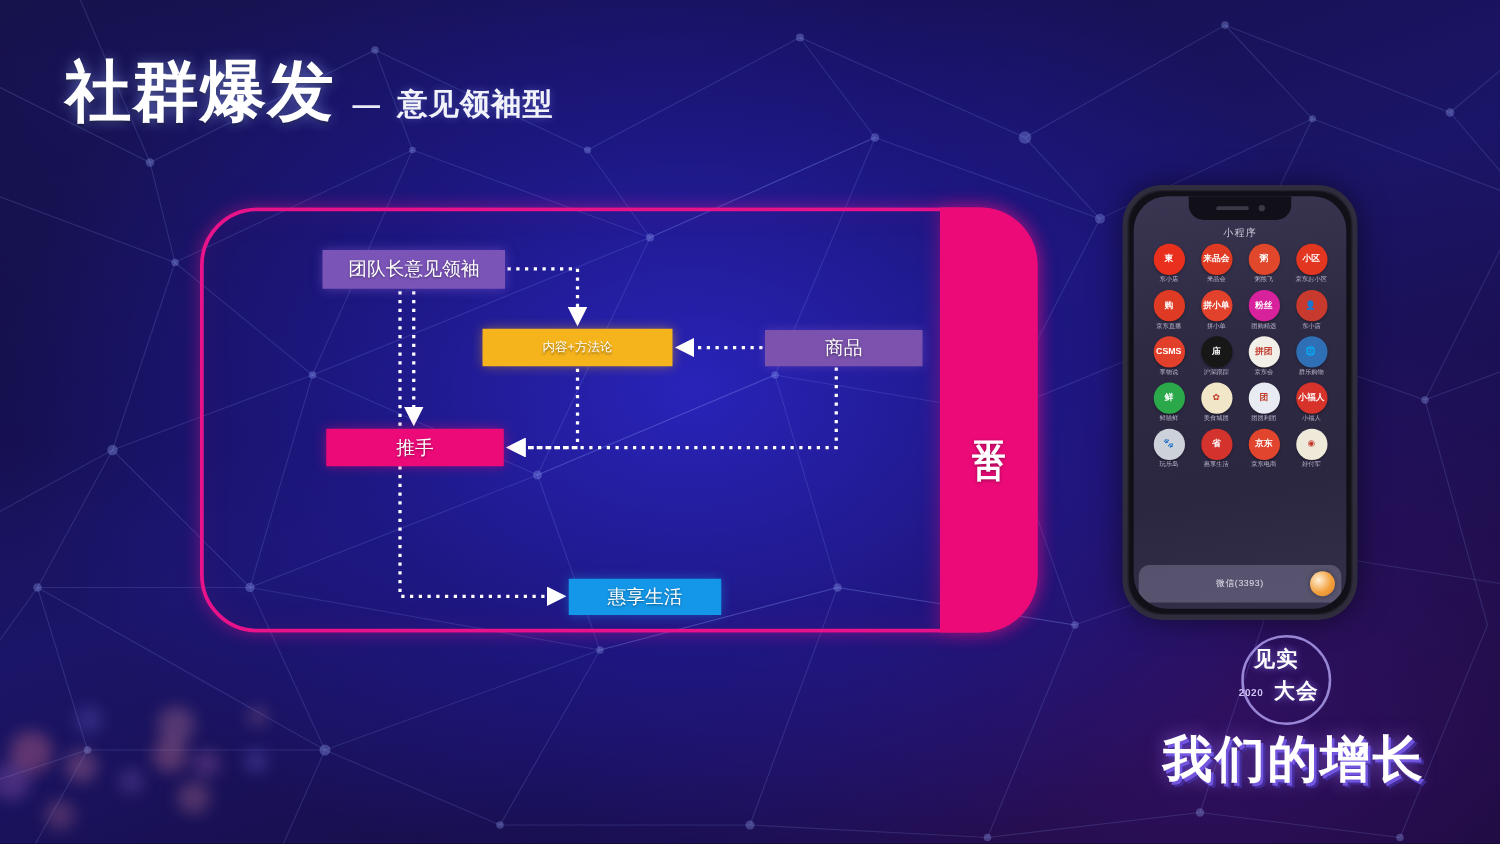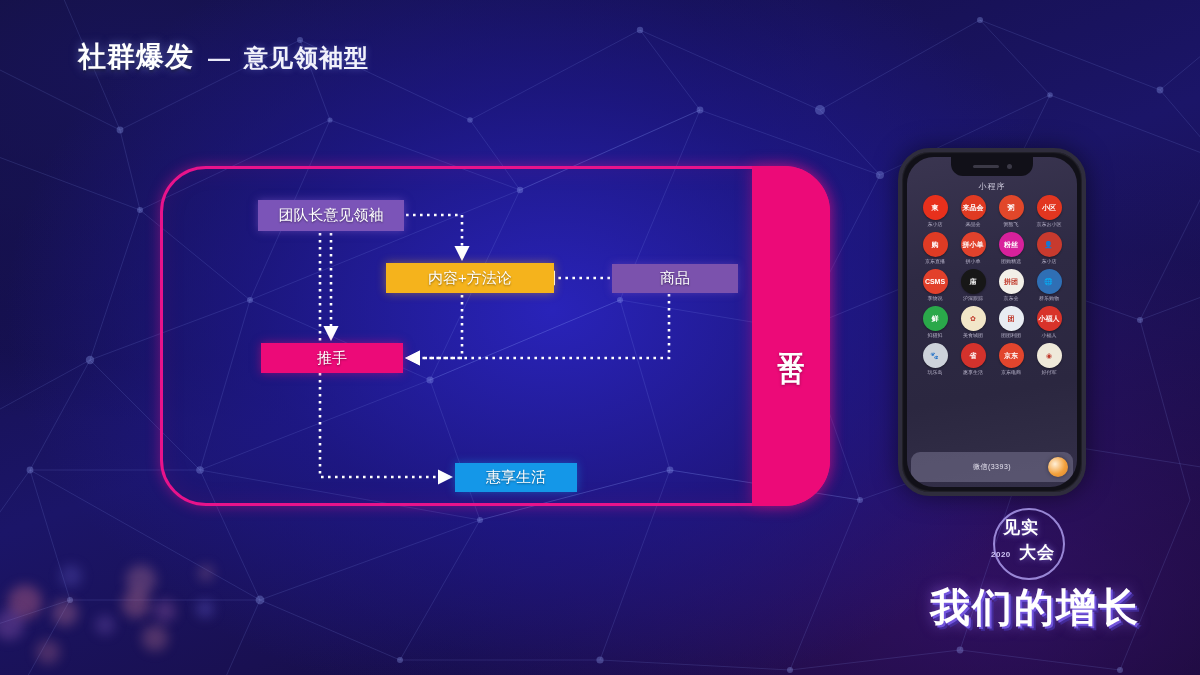--- a/index.html
+++ b/index.html
@@ -27,24 +27,23 @@
   
   .bokeh { position:absolute; border-radius:50%; filter:blur(6px); pointer-events:none; }
 
   
   #title-block {
     position:absolute; left:52px; top:38px;
     display:flex; align-items:baseline; gap:14px;
     white-space:nowrap;
   }
   #title-main {
-    font-size:28px; font-weight:bold; color:#ffffff;
+    font-size:53px; font-weight:bold; color:#ffffff;
     letter-spacing:1px;
     text-shadow:0 0 10px rgba(150,170,255,0.55), 0 2px 3px rgba(0,0,0,0.5);
-    margin-left:26px;
   }
   #title-dash { font-size:22px; color:#e9e9f8; font-weight:bold; }
   #title-sub {
     font-size:24px; font-weight:bold; color:#f2f2fb; letter-spacing:1px;
     text-shadow:0 0 7px rgba(140,160,255,0.4);
   }
 
   
   #frame {
     position:absolute; left:160px; top:166px; width:670px; height:340px;
@@ -73,22 +72,22 @@
     font-weight:normal; color:#ffffff;
     text-shadow:0 1px 2px rgba(0,0,0,0.45);
     white-space:nowrap;
   }
   #node-kol {
     left:258px; top:200px; width:146px; height:31px;
     background:#7b54b8; font-size:15px;
     box-shadow:0 0 8px rgba(140,95,210,0.5);
   }
   #node-content {
-    left:386px; top:263px; width:168px; height:30px;
-    background:#f5b31c; font-size:15px;
+    left:386px; top:263px; width:152px; height:30px;
+    background:#f5b31c; font-size:10px;
     box-shadow:0 0 9px rgba(245,179,28,0.45);
   }
   #node-goods {
     left:612px; top:264px; width:126px; height:29px;
     background:#7b52ad; font-size:15px;
     box-shadow:0 0 8px rgba(130,85,195,0.45);
   }
   #node-pusher {
     left:261px; top:343px; width:142px; height:30px;
     background:#ec0a78; font-size:15px;

